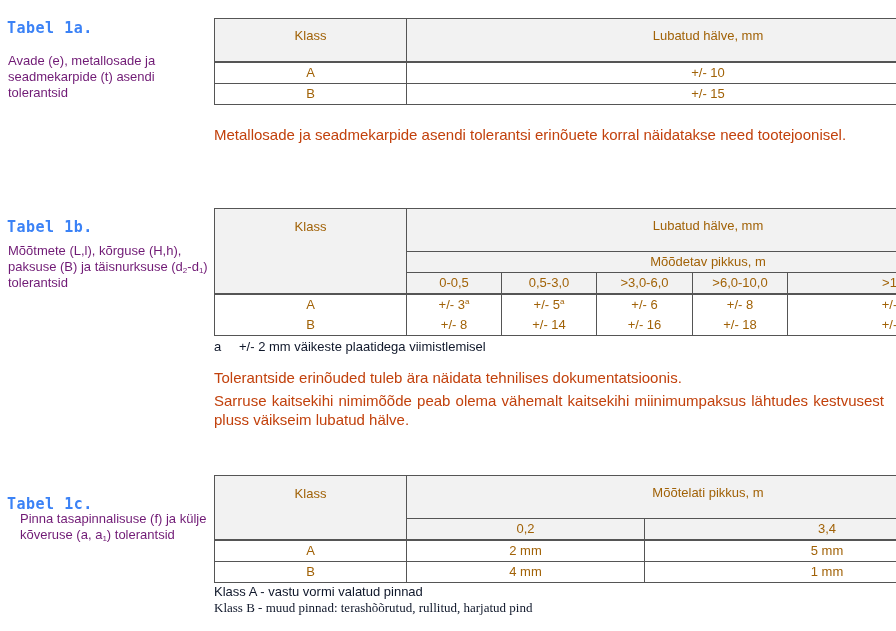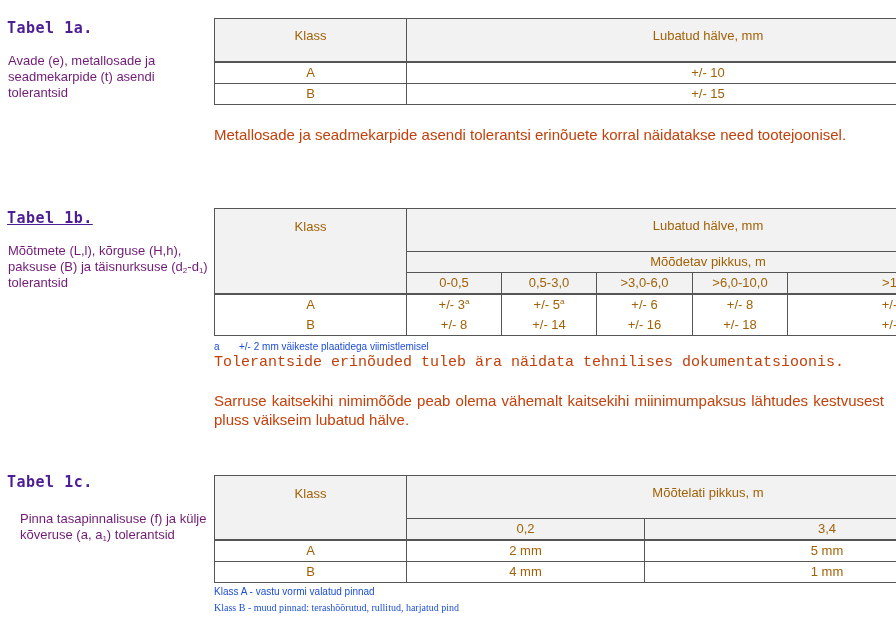--- a/index.html
+++ b/index.html
@@ -3,21 +3,21 @@
 <meta charset="utf-8">
 <style>
   html, body { margin: 0; padding: 0; background: #ffffff; }
   body {
     width: 896px; height: 631px; position: relative; overflow: hidden;
     font-family: "Liberation Sans", sans-serif; color: #1a1a1a;
   }
   .heading {
     position: absolute; left: 7px;
     font-family: "DejaVu Sans Mono", monospace; font-weight: bold;
-    font-size: 15px; letter-spacing: 0.5px; color: #4c1d95;
+    font-size: 15px; letter-spacing: 0.5px; color: #3b82f6;
   }
   .desc {
     position: absolute; left: 8px; width: 200px;
     font-size: 13px; line-height: 16px; color: #701a75;
   }
   .desc sub { font-size: 8px; vertical-align: -2px; line-height: 0; }
   table.tol {
     position: absolute; left: 214px; width: 796px;
     border-collapse: collapse; table-layout: fixed;
     font-size: 13px; color: #a16207;
@@ -31,21 +31,21 @@
   table.tol td.klass-top { vertical-align: top; padding-top: 9px; }
   table.tol .nb-bottom { border-bottom: none; }
   table.tol .nb-top { border-top: none; }
   table.tol td.thick-top { border-top: 2px solid #555; }
   sup.fn { font-size: 8px; vertical-align: 5px; line-height: 0; }
   .para {
     position: absolute; left: 214px; width: 670px;
     font-size: 15px; line-height: 19px; color: #c2410c; text-align: justify;
   }
   .note {
-    position: absolute; left: 214px; font-size: 10px; line-height: 16px; color: #1d4ed8;
+    position: absolute; left: 214px; font-size: 13px; line-height: 16px; color: #0f172a;
   }
   .fn-mark { display: inline-block; width: 25px; }
 </style>
 </head>
 <body>
 
 <div class="heading" style="top:19px;">Tabel 1a.</div>
 <div class="desc" style="top:53px;">Avade (e), metallosade ja seadmekarpide (t) asendi tolerantsid</div>
 
 <table class="tol" style="top:18px;">
@@ -64,21 +64,21 @@
   </tr>
   <tr>
     <td>B</td>
     <td>+/- 15</td>
   </tr>
 </tbody>
   </table>
 
 <div class="para" style="top:125px; text-align-last:left;">Metallosade ja seadmekarpide asendi tolerantsi erinõuete korral näidatakse need tootejoonisel.</div>
 
-<div class="heading" style="top:209px;text-decoration:underline;">Tabel 1b.</div>
+<div class="heading" style="top:218px;">Tabel 1b.</div>
 <div class="desc" style="top:243px;"><span>Mõõtmete (L,l), kõrguse (H,h), paksuse (B) ja täisnurksuse (d</span><sub>2</sub><span>-d</span><sub>1</sub><span>) tolerantsid</span></div>
 
 <table class="tol" style="top:208px;">
   <colgroup>
     <col style="width:192px">
       <col style="width:95px">
       <col style="width:95px">
       <col style="width:96px">
       <col style="width:95px">
       <col>
@@ -112,24 +112,24 @@
     <td class="nb-top">+/- 14</td>
     <td class="nb-top">+/- 16</td>
     <td class="nb-top">+/- 18</td>
     <td class="nb-top">+/- 20</td>
   </tr>
 </tbody>
   </table>
 
 <div class="note" style="top:339px; left:214px;"><span class="fn-mark">a</span><span>+/- 2 mm väikeste plaatidega viimistlemisel</span></div>
 
-<div class="para" style="top:353px; text-align-last:left;font-family:Liberation Mono, monospace;">Tolerantside erinõuded tuleb ära näidata tehnilises dokumentatsioonis.</div>
+<div class="para" style="top:368px; text-align-last:left;">Tolerantside erinõuded tuleb ära näidata tehnilises dokumentatsioonis.</div>
 <div class="para" style="top:391px; text-align-last:left;">Sarruse kaitsekihi nimimõõde peab olema vähemalt kaitsekihi miinimumpaksus lähtudes kestvusest pluss väikseim lubatud hälve.</div>
 
-<div class="heading" style="top:473px;">Tabel 1c.</div>
+<div class="heading" style="top:495px;">Tabel 1c.</div>
 <div class="desc" style="top:511px;margin-left:12px;"><span>Pinna tasapinnalisuse (f) ja külje kõveruse (a, a</span><sub>1</sub><span>) tolerantsid</span></div>
 
 <table class="tol" style="top:475px;">
   <colgroup>
       <col style="width:192px">
       <col style="width:238px">
       <col>
     </colgroup>
   <tbody>
       <tr>

